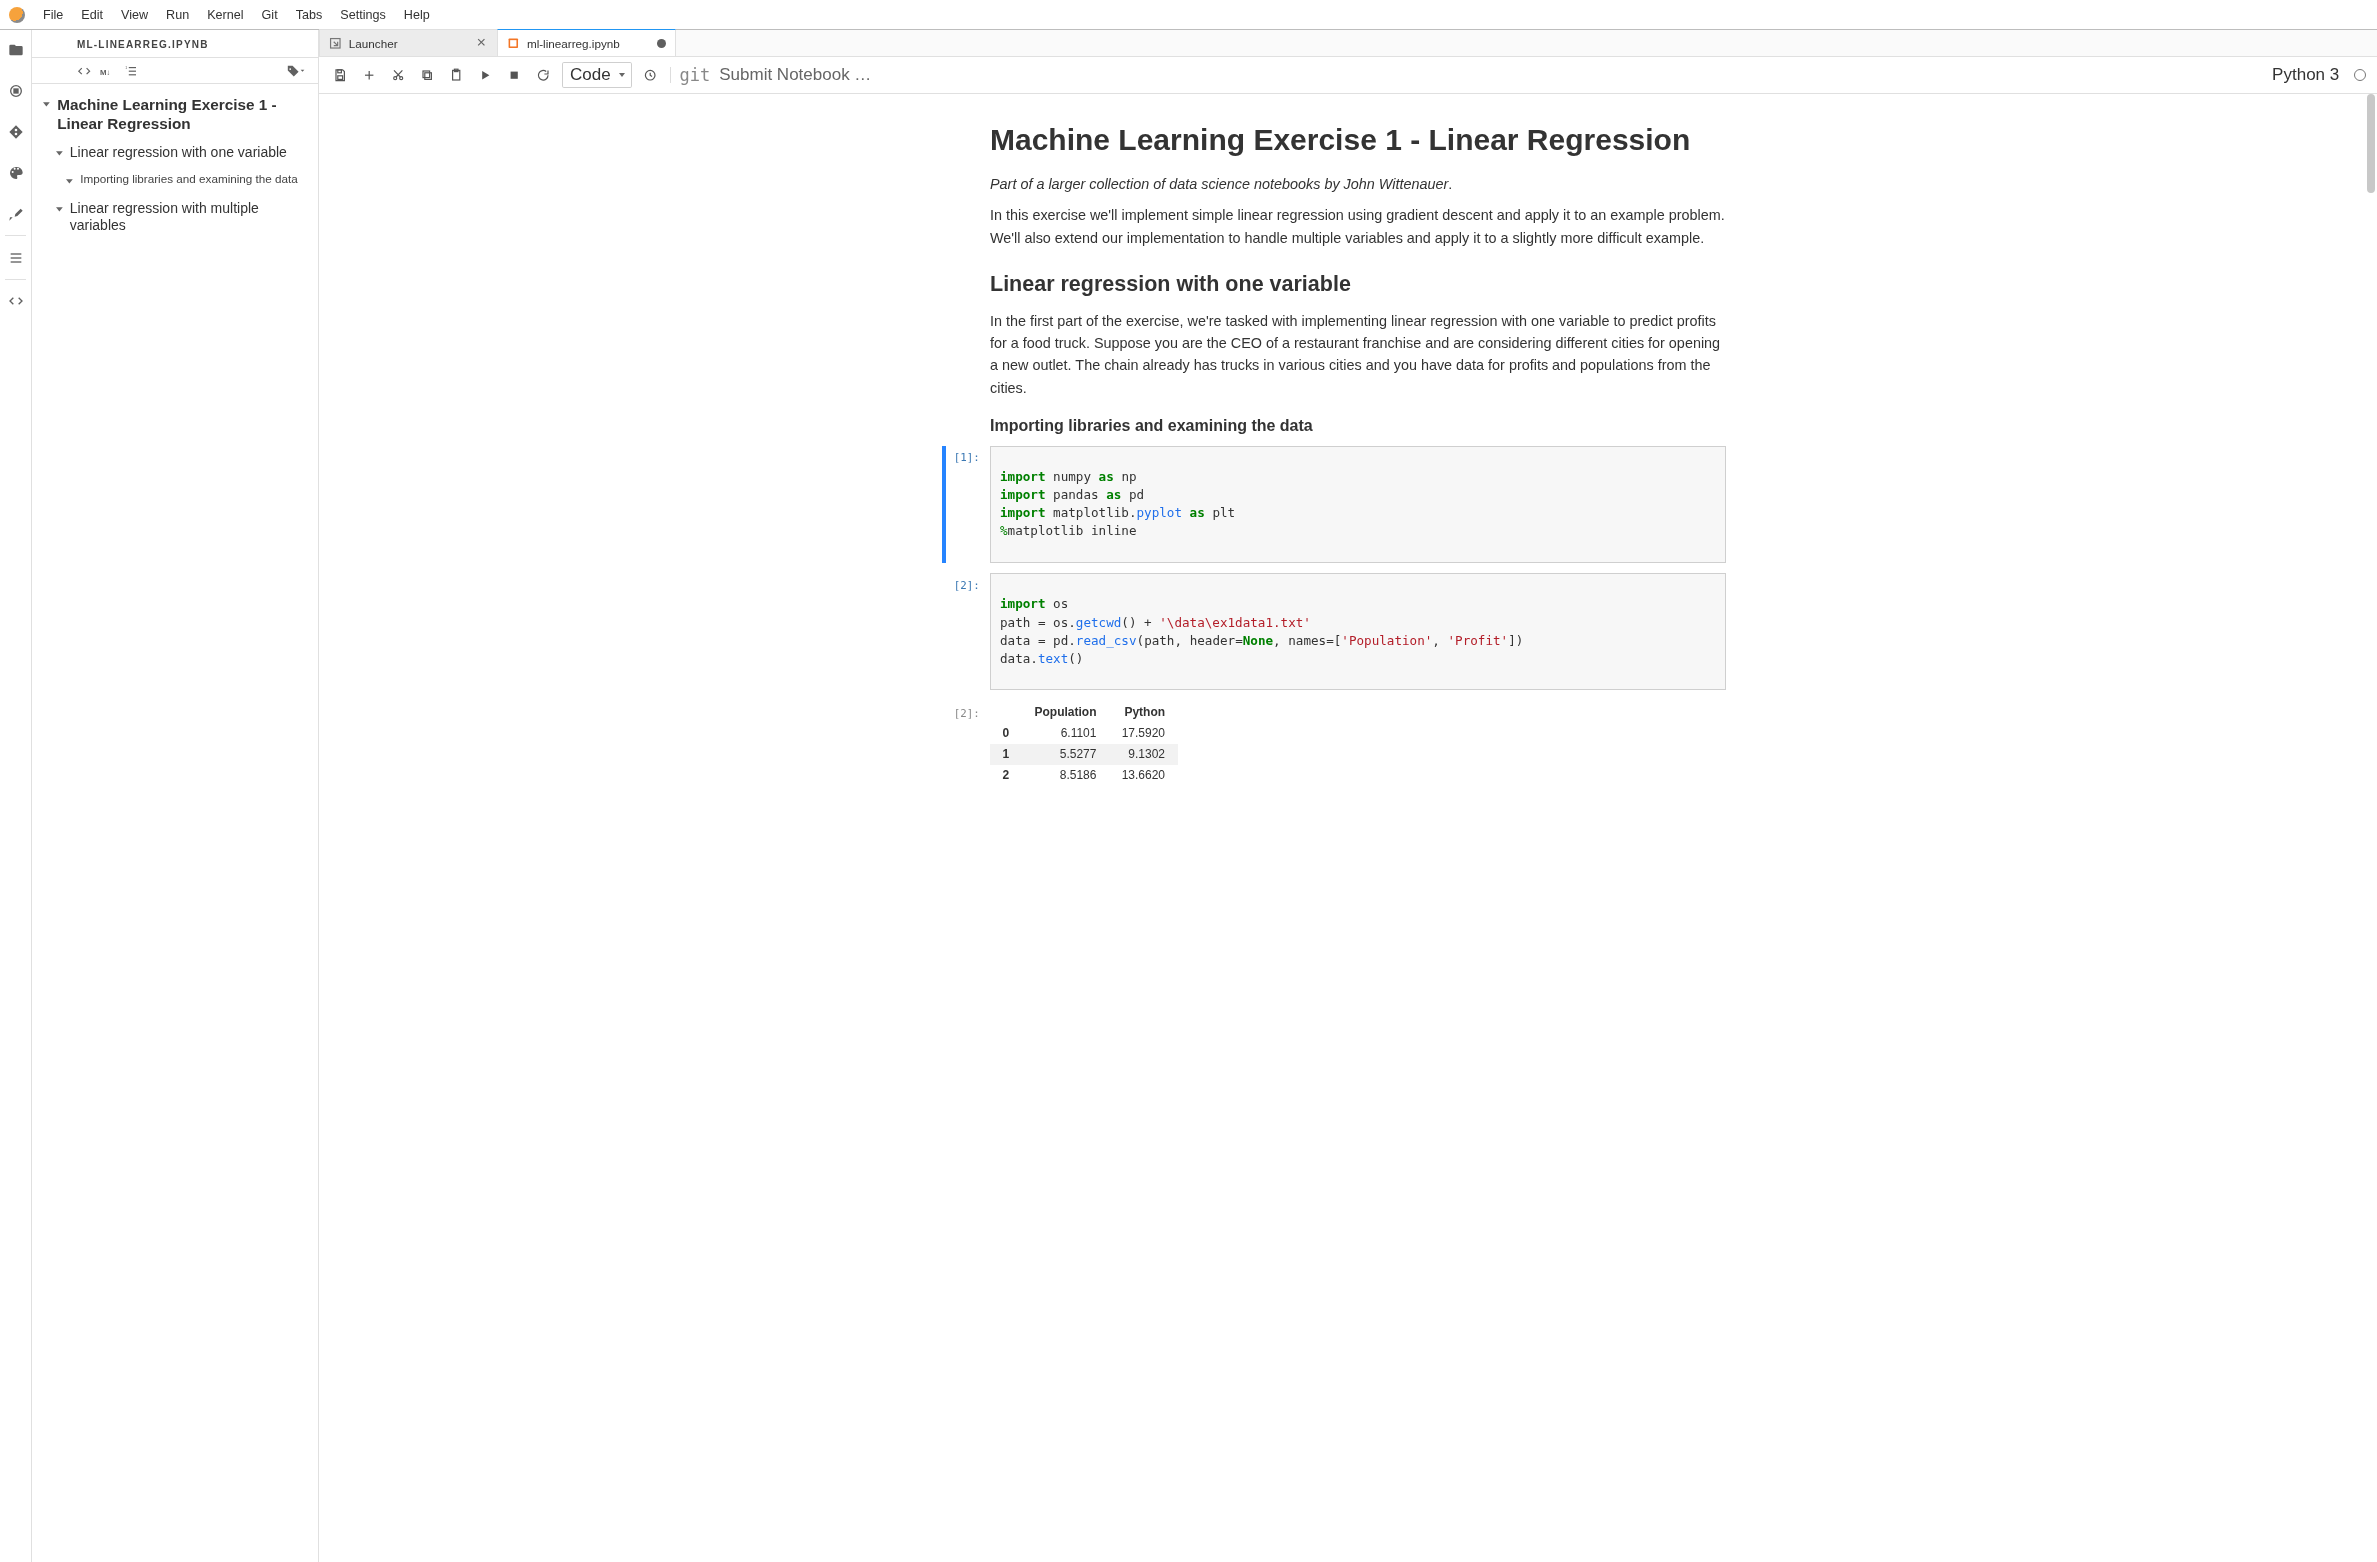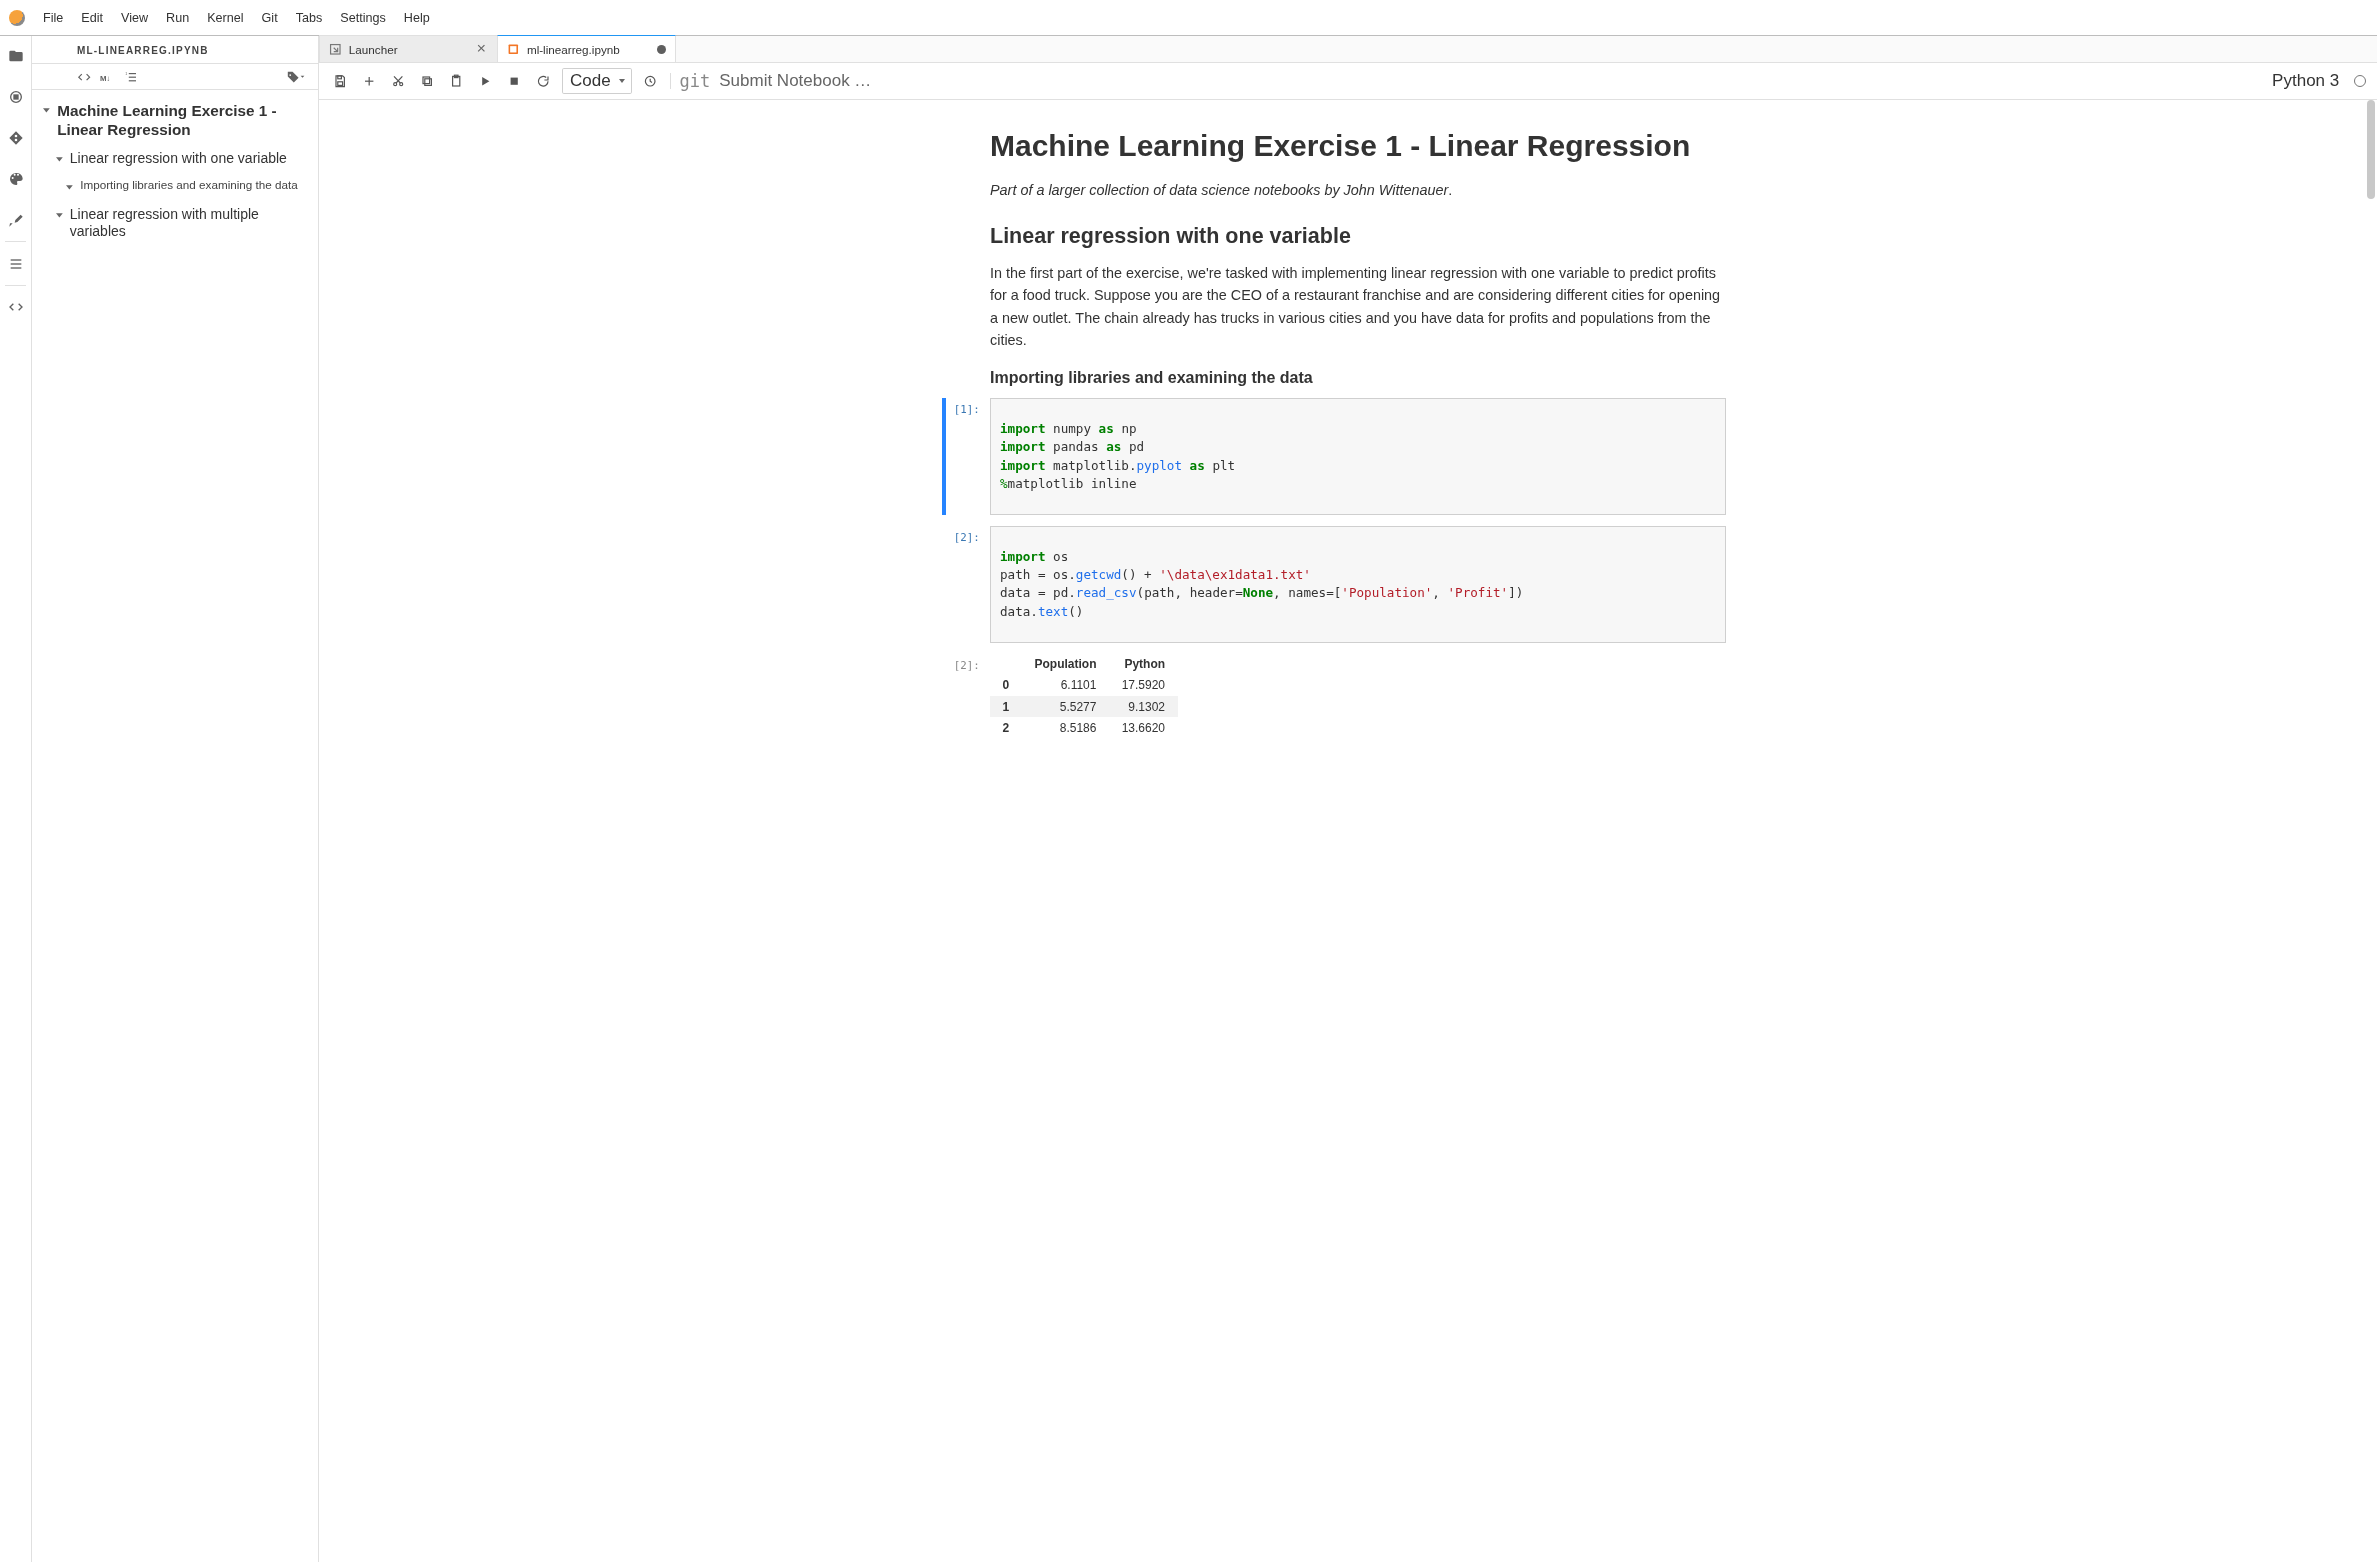--- a/index.html
+++ b/index.html
@@ -5,21 +5,21 @@
   * { margin: 0; padding: 0; box-sizing: border-box; }
   html, body {
     width: 100%; height: 100%;
     font-family: -apple-system, BlinkMacSystemFont, "Segoe UI", Helvetica, Arial, sans-serif;
     font-size: 11.7px; color: #333; background: #fff;
   }
   .app { display: flex; flex-direction: column; height: 100vh; }
 
   
   .menubar {
-    display: flex; align-items: center; height: 36px;
+    display: flex; align-items: center; height: 30px;
     padding: 0 5.4px; border-bottom: 0.9px solid #bdbdbd;
     font-size: 12.6px;
   }
   .menubar .logo {
     width: 16px; height: 16px; margin: 0 9px 0 3.6px;
     border-radius: 50%;
     background: radial-gradient(circle at 35% 35%, #f6a23c 0 55%, #8a8a8a 55% 100%);
     display:inline-block;
   }
   .menubar .menu-item { padding: 3.6px 9px; cursor: pointer; border-radius: 1.8px; }
@@ -378,20 +378,21 @@
         <span class="kernel-indicator"></span>
       </div>
 
       <div class="nb-scroll">
         <div class="fake-scrollbar"></div>
         <div class="nb-page">
 
           <div class="md">
             <h1>Machine Learning Exercise 1 - Linear Regression</h1>
             <p><em><span>Part of a larger collection of data science notebooks by John Wittenauer</span></em><span>.</span></p>
+            <p>In this exercise we'll implement simple linear regression using gradient descent and apply it to an example problem. We'll also extend our implementation to handle multiple variables and apply it to a slightly more difficult example.</p>
             <h2>Linear regression with one variable</h2>
             <p>In the first part of the exercise, we're tasked with implementing linear regression with one variable to predict profits for a food truck. Suppose you are the CEO of a restaurant franchise and are considering different cities for opening a new outlet. The chain already has trucks in various cities and you have data for profits and populations from the cities.</p>
             <h3>Importing libraries and examining the data</h3>
           </div>
 
           <div class="cell active">
             <span class="bluebar"></span>
             <span class="prompt">[1]:</span>
             <div class="code"><span class="tok-kw">import</span><span> </span><span>numpy</span><span> </span><span class="tok-kw">as</span><span> </span><span>np</span>
 <span class="tok-kw">import</span><span> </span><span>pandas</span><span> </span><span class="tok-kw">as</span><span> </span><span>pd</span>

